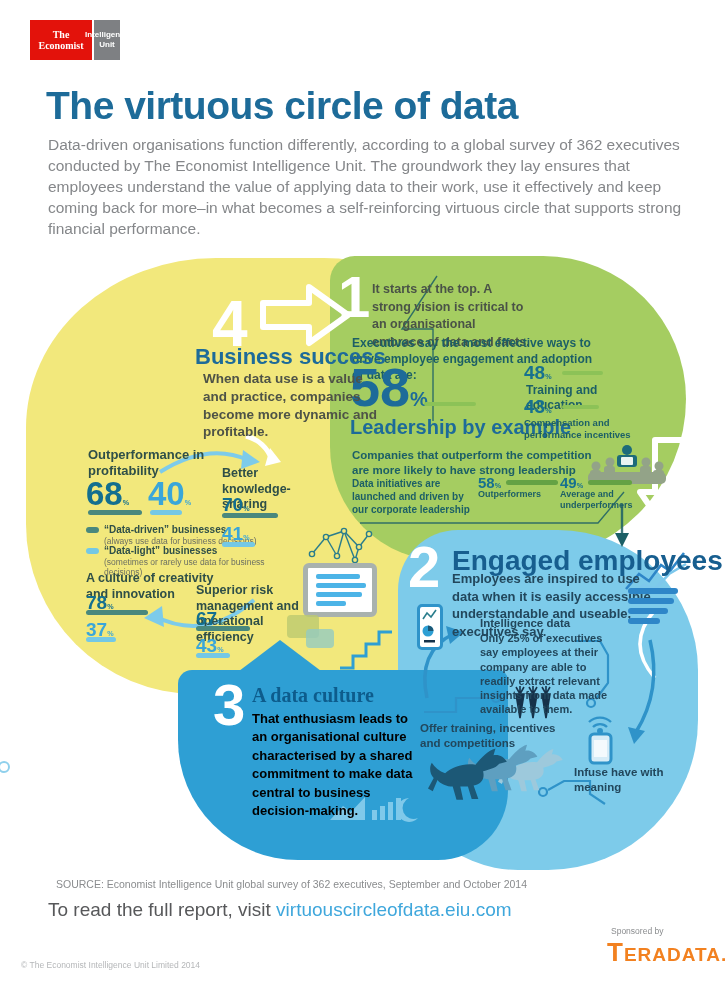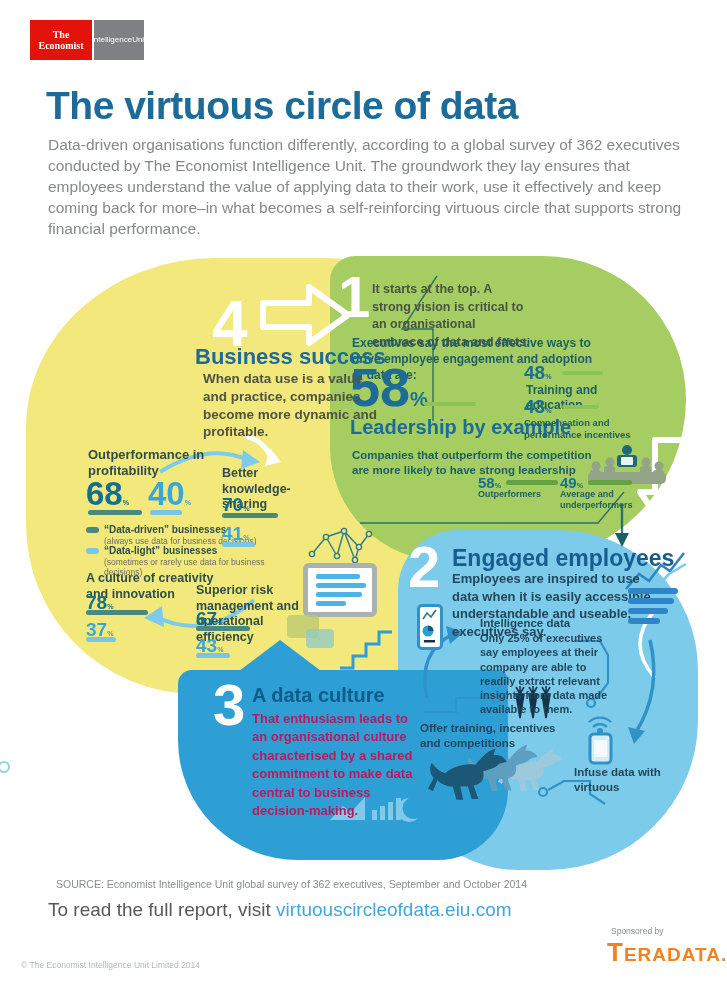--- a/index.html
+++ b/index.html
@@ -1,25 +1,25 @@
 <!DOCTYPE html>
 <html><head>
 <meta charset="utf-8">
 <style>
   html,body{margin:0;padding:0;background:#fff;}
   #poster{position:relative;width:727px;height:988px;background:#fff;overflow:hidden;
           font-family:"Liberation Sans",sans-serif;border-radius:30px;-webkit-font-smoothing:antialiased;}
   .abs{position:absolute;}
-  .b{font-weight:bold;}
+  .b{font-weight:bold;font-family:Liberation Serif, serif;}
   
   .logo-econ{left:30px;top:20px;width:62px;height:40px;background:#e3120b;color:#fff;
     font-family:"Liberation Serif",serif;font-weight:bold;font-size:10px;line-height:1.15;
     display:flex;flex-direction:column;align-items:center;justify-content:center;text-align:center;}
-  .logo-iu{left:94px;top:20px;width:50px;height:40px;background:#7e8083;color:#fff;
-    font-size:8px;font-weight:normal;line-height:1.2;display:flex;flex-direction:row;
+  .logo-iu{left:94px;top:20px;width:26px;height:40px;background:#7e8083;color:#fff;
+    font-size:8px;font-weight:bold;line-height:1.2;display:flex;flex-direction:column;
     align-items:center;justify-content:center;text-align:center;}
   
   .title{left:46px;top:84px;font-size:39px;font-weight:bold;color:#1d6b99;letter-spacing:-0.5px;}
   .intro{left:48px;top:134px;width:648px;font-size:15.5px;line-height:1.36;color:#85878a;}
   
   .blob-yellow{left:26px;top:258px;width:448px;height:436px;background:#f2e87c;
     border-radius:190px 150px 150px 170px / 170px 130px 140px 170px;}
   .blob-green{left:330px;top:256px;width:356px;height:305px;background:#a5cd61;
     border-radius:26px 150px 170px 120px;}
   .blob-blue{left:398px;top:530px;width:300px;height:340px;background:#7dcbea;
@@ -242,20 +242,21 @@
   <div class="abs bar g" style="left: 562px; top: 371px; width: 40.8px;"></div>
   <div class="abs tealb" style="left:526px;top:383px;width:120px;font-size:12px;line-height:1.25;">Training and education</div>
 
   <div class="abs" style="left:524px;top:396px;">
     <span class="ng" style="font-size:19px;">43</span><span class="ng pct">%</span>
   </div>
   <div class="abs bar g" style="left: 562px; top: 405px; width: 36.55px;"></div>
   <div class="abs tealb" style="left:524px;top:417px;width:110px;font-size:9.5px;line-height:1.25;">Compensation and performance incentives</div>
 
   <div class="abs tealb" style="left:352px;top:448px;width:248px;font-size:11.5px;line-height:1.3;">Companies that outperform the competition are more likely to have strong leadership</div>
+  <div class="abs tealb" style="left:352px;top:477px;width:128px;font-size:10px;line-height:1.3;">Data initiatives are launched and driven by our corporate leadership</div>
 
   <div class="abs" style="left:478px;top:474px;">
     <span class="ng" style="font-size:15px;">58</span><span class="ng pct">%</span>
   </div>
   <div class="abs bar gd" style="left: 506px; top: 480px; width: 52.2px;"></div>
   <div class="abs tealb" style="left:478px;top:489px;width:80px;font-size:9px;">Outperformers</div>
 
   <div class="abs" style="left:560px;top:474px;">
     <span class="ng" style="font-size:15px;">49</span><span class="ng pct">%</span>
   </div>
@@ -318,21 +319,21 @@
   <div class="abs tablet">
     <div style="width:44px;"></div>
     <div style="width:50px;"></div>
     <div style="width:46px;"></div>
     <div style="width:30px;"></div>
   </div>
   <div class="abs bubble" style="left:287px;top:615px;width:32px;height:23px;background:#bcc96f;"></div>
   <div class="abs bubble" style="left:306px;top:629px;width:28px;height:19px;background:#93cbc0;"></div>
 
   <div class="abs bignum" style="left:408px;top:538px;font-size:58px;">2</div>
-  <div class="abs h-blue" style="left:452px;top:545px;font-size:23px;color:#175e8f;">Engaged employees</div>
+  <div class="abs h-blue" style="left:452px;top:545px;font-size:28px;color:#175e8f;">Engaged employees</div>
   <div class="abs navy-body" style="left:452px;top:570px;width:218px;font-size:13px;line-height:1.35;">Employees are inspired to use data when it is easily accessible, understandable and useable, executives say.</div>
 
   <div class="abs phone1">
     <svg width="20" height="38" viewBox="0 0 20 38">
       <polyline points="3,12 7,6 11,10 16,3" fill="none" stroke="#2a7d8c" stroke-width="1.6"></polyline>
       <circle cx="8" cy="24" r="5.5" fill="#2e9fd4"></circle>
       <path d="M8,24 L8,18.5 A5.5,5.5 0 0,1 13.5,24 Z" fill="#1c5876"></path>
       <rect x="4" y="33" width="11" height="2.5" fill="#16324a"></rect>
     </svg>
   </div>
@@ -340,25 +341,25 @@
   <div class="abs navy-body" style="left:480px;top:631px;width:136px;font-size:11px;line-height:1.3;">Only 25% of executives say employees at their company are able to readily extract relevant insights from data made available to them.</div>
 
   <div class="abs s2bars" style="left:628px;top:588px;">
     <div style="width:50px;"></div>
     <div style="width:46px;"></div>
     <div style="width:40px;"></div>
     <div style="width:32px;"></div>
   </div>
 
   <div class="abs navy" style="left:420px;top:721px;width:140px;font-size:11.5px;line-height:1.3;">Offer training, incentives and competitions</div>
-  <div class="abs navy" style="left:574px;top:765px;width:100px;font-size:11.5px;line-height:1.3;">Infuse data with virtuous</div>
+  <div class="abs navy" style="left:574px;top:765px;width:100px;font-size:11.5px;line-height:1.3;">Infuse have with meaning</div>
 
   <div class="abs bignum" style="left:213px;top:676px;font-size:58px;">3</div>
   <div class="abs b" style="left:252px;top:684px;font-size:20px;color:#0d5c8c;">A data culture</div>
-  <div class="abs" style="left:252px;top:710px;width:165px;font-size:13px;line-height:1.42;color:#be185d;font-weight:600;">That enthusiasm leads to an organisational culture characterised by a shared commitment to make data central to business decision-making.</div>
+  <div class="abs" style="left:252px;top:710px;width:165px;font-size:13px;line-height:1.42;color:#000000;font-weight:600;">That enthusiasm leads to an organisational culture characterised by a shared commitment to make data central to business decision-making.</div>
 
   <div class="abs src">SOURCE: Economist Intelligence Unit global survey of 362 executives, September and October 2014</div>
   <div class="abs cta">
     <span>To read the full report, visit</span>
     <a href="#">virtuouscircleofdata.eiu.com</a>
   </div>
   <div class="abs sponsored">Sponsored by</div>
   <div class="abs teradata">
     <span class="t1">T</span><span>ERADATA.</span>
   </div>

